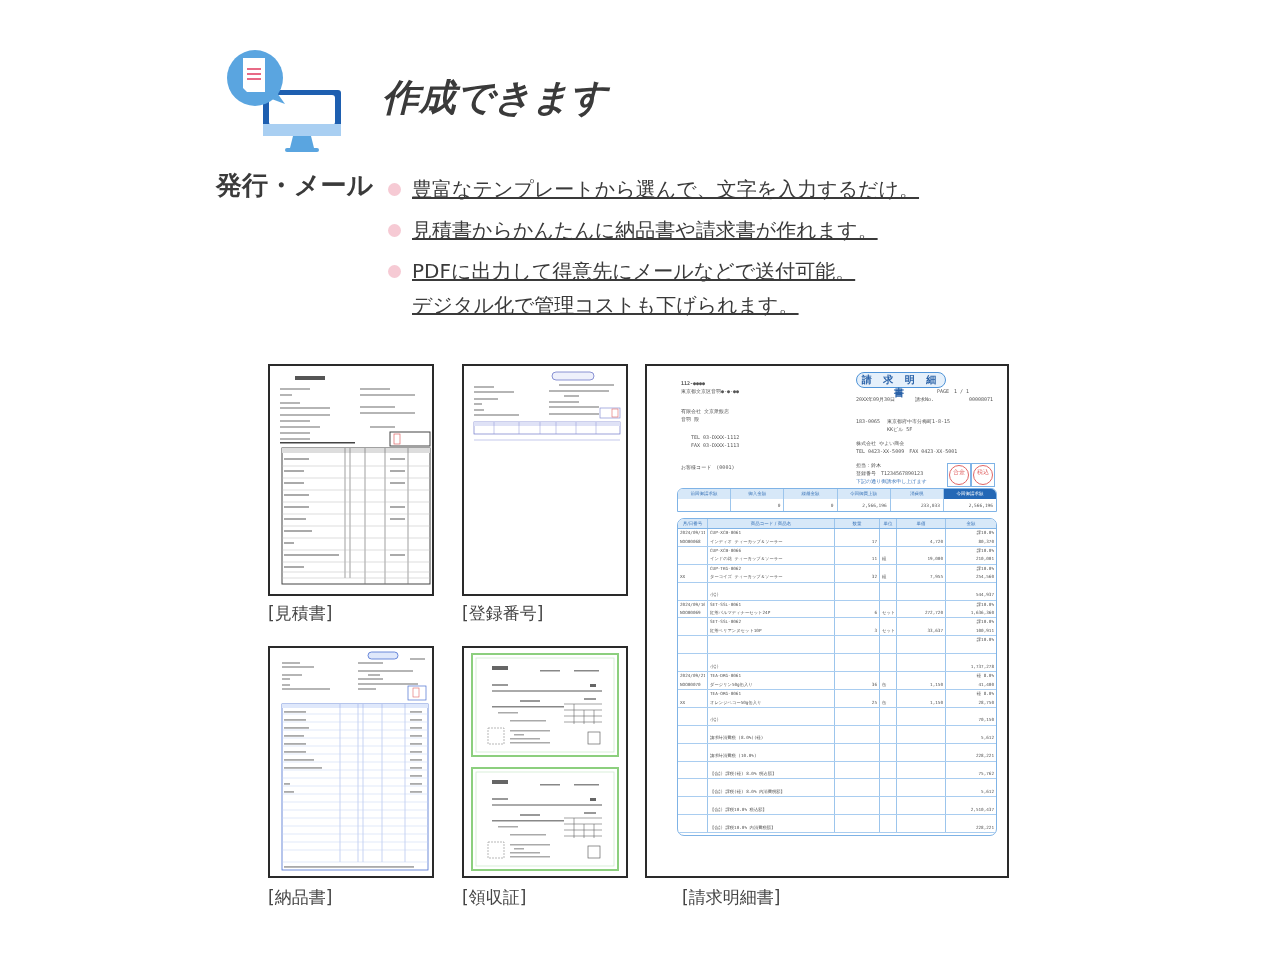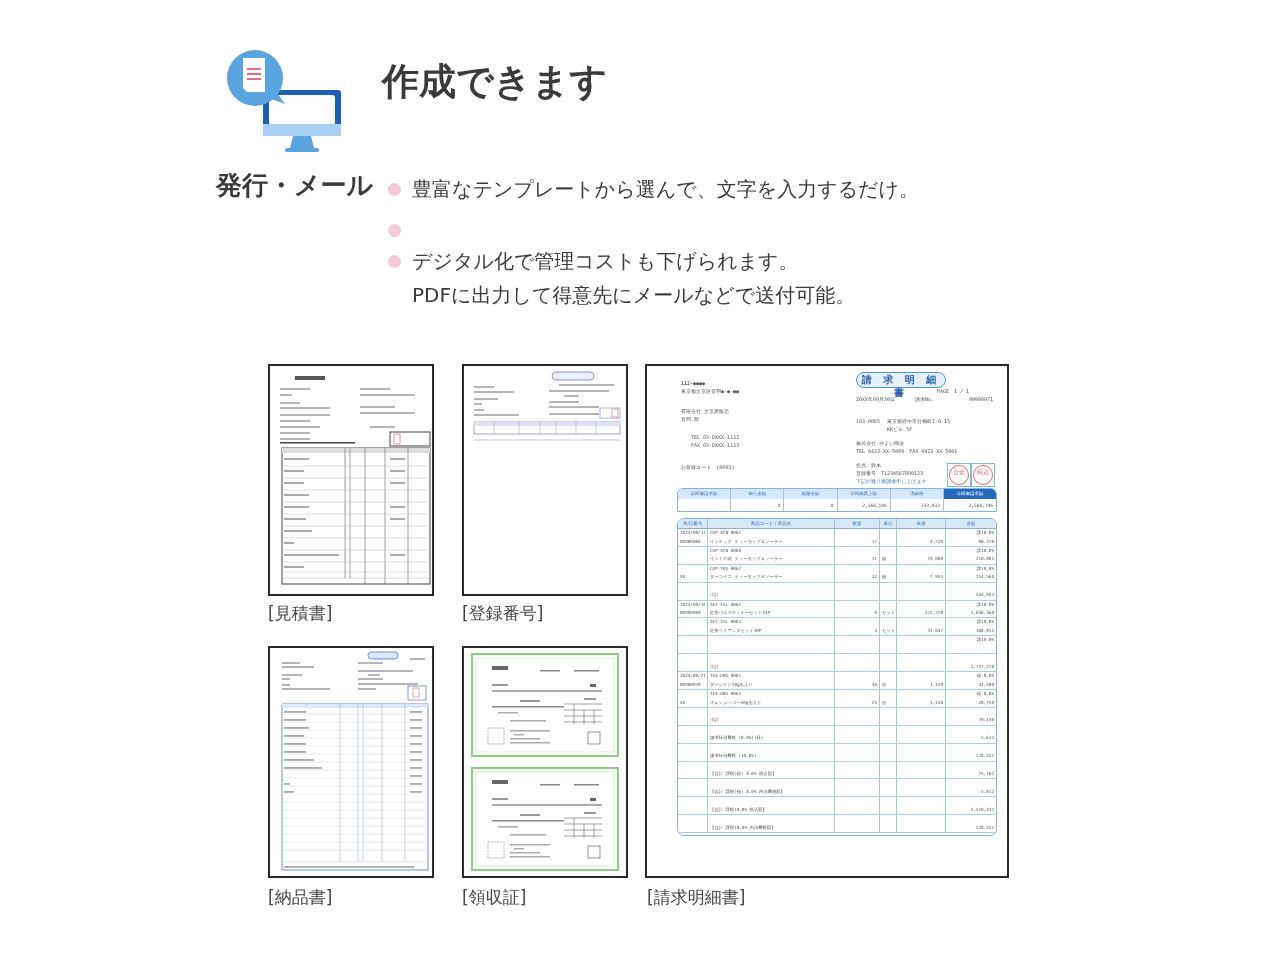--- a/index.html
+++ b/index.html
@@ -7,28 +7,28 @@
   body { position: relative; font-family: "DejaVu Sans", "Liberation Sans", sans-serif; color: #333; }
 
   
   .hero-icon { position: absolute; left: 225px; top: 48px; width: 120px; height: 110px; }
   .category-label { position: absolute; left: 216px; top: 168px; font-size: 26px; font-weight: bold; color: #3a3a3a; letter-spacing: 0px; white-space: nowrap; }
 
   
   .headline { position: absolute; left: 382px; top: 50px; }
   .headline-line { position: relative; display: inline-block; font-size: 37px; font-weight: bold; color: #3a3a3a; line-height: 52px; letter-spacing: 0px; white-space: nowrap; }
   .headline-line::after { content: ""; position: absolute; left: -2px; right: -2px; bottom: 2px; height: 9px; background: #f7d3db; z-index: -1; }
-  .headline-line.l2 { margin-top: 6px; }
+  .headline-line.l2 { margin-top: 22px; font-style: italic; }
 
   
   .bullets { position: absolute; left: 388px; top: 172px; }
   .bullet { display: flex; align-items: flex-start; font-size: 20px; color: #3a3a3a; line-height: 34px; white-space: nowrap; margin-bottom: 7px; }
   .bullet .dot { width: 13px; height: 13px; border-radius: 50%; background: #f6cad4; margin-top: 11px; margin-right: 11px; flex: none; }
   .bullet .text-block { display: flex; flex-direction: column; }
-  .bullet .text-block span { line-height: 34px; }
+  .bullet .text-block span { line-height: 34px; text-decoration: underline; }
 
   
   .doc { position: absolute; border: 2px solid #2a2a2a; background: #fff; overflow: hidden; }
   .doc-caption { position: absolute; font-size: 17px; color: #444; white-space: nowrap; }
 
   
   .inv-title { position: absolute; left: 209px; top: 6px; width: 90px; height: 16px; border: 1.5px solid #4f94d8; border-radius: 8px; background: #e5f0fb; color: #2a62a8; font-size: 10px; font-weight: bold; text-align: center; line-height: 13px; letter-spacing: 4px; }
   .inv-small { position: absolute; font-size: 5px; color: #555; white-space: nowrap; font-family: "DejaVu Sans Mono", monospace; }
   .stamp { position: absolute; width: 20px; height: 20px; border: 1.2px solid #e06565; border-radius: 50%; color: #e06565; font-size: 6px; text-align: center; line-height: 8px; padding-top: 2px; }
   .stamp-box { position: absolute; width: 24px; height: 24px; border: 1px solid #7fb3e6; }
@@ -82,26 +82,29 @@
 
 <div class="bullets">
   <div class="bullet">
     <span class="dot"></span>
     <div class="text-block">
         <span>豊富なテンプレートから選んで、文字を入力するだけ。</span>
       </div>
   </div>
   <div class="bullet">
     <span class="dot"></span>
+    <div class="text-block">
+        <span>見積書からかんたんに納品書や請求書が作れます。</span>
+      </div>
   </div>
   <div class="bullet">
     <span class="dot"></span>
     <div class="text-block">
+      <span>PDFに出力して得意先にメールなどで送付可能。</span>
       <span>デジタル化で管理コストも下げられます。</span>
-      <span>PDFに出力して得意先にメールなどで送付可能。</span>
     </div>
   </div>
 </div>
 
 <div class="doc" style="left:268px;top:364px;width:166px;height:232px;">
   <svg width="162" height="228" viewBox="0 0 162 228">
     <rect x="25" y="10" width="30" height="4" fill="#555"></rect>
     <g fill="#b5b5b5">
       <rect x="10" y="22" width="30" height="2"></rect>
         <rect x="10" y="28" width="12" height="2"></rect>
@@ -838,13 +841,13 @@
             <div style="border: none; padding: 0px;">&nbsp;</div>
           </div>
           <div class="c6">
             <div style="border: none; padding: 0px;">&nbsp;</div>
             <div style="border: none; padding: 0px;">228,221</div>
           </div>
         </div>
       </div>
   </div>
 </div>
-<div class="doc-caption" style="left:647px;top:886px;">[請求明細書]</div>
+<div class="doc-caption" style="left:682px;top:886px;">[請求明細書]</div>
 
 </body></html>

